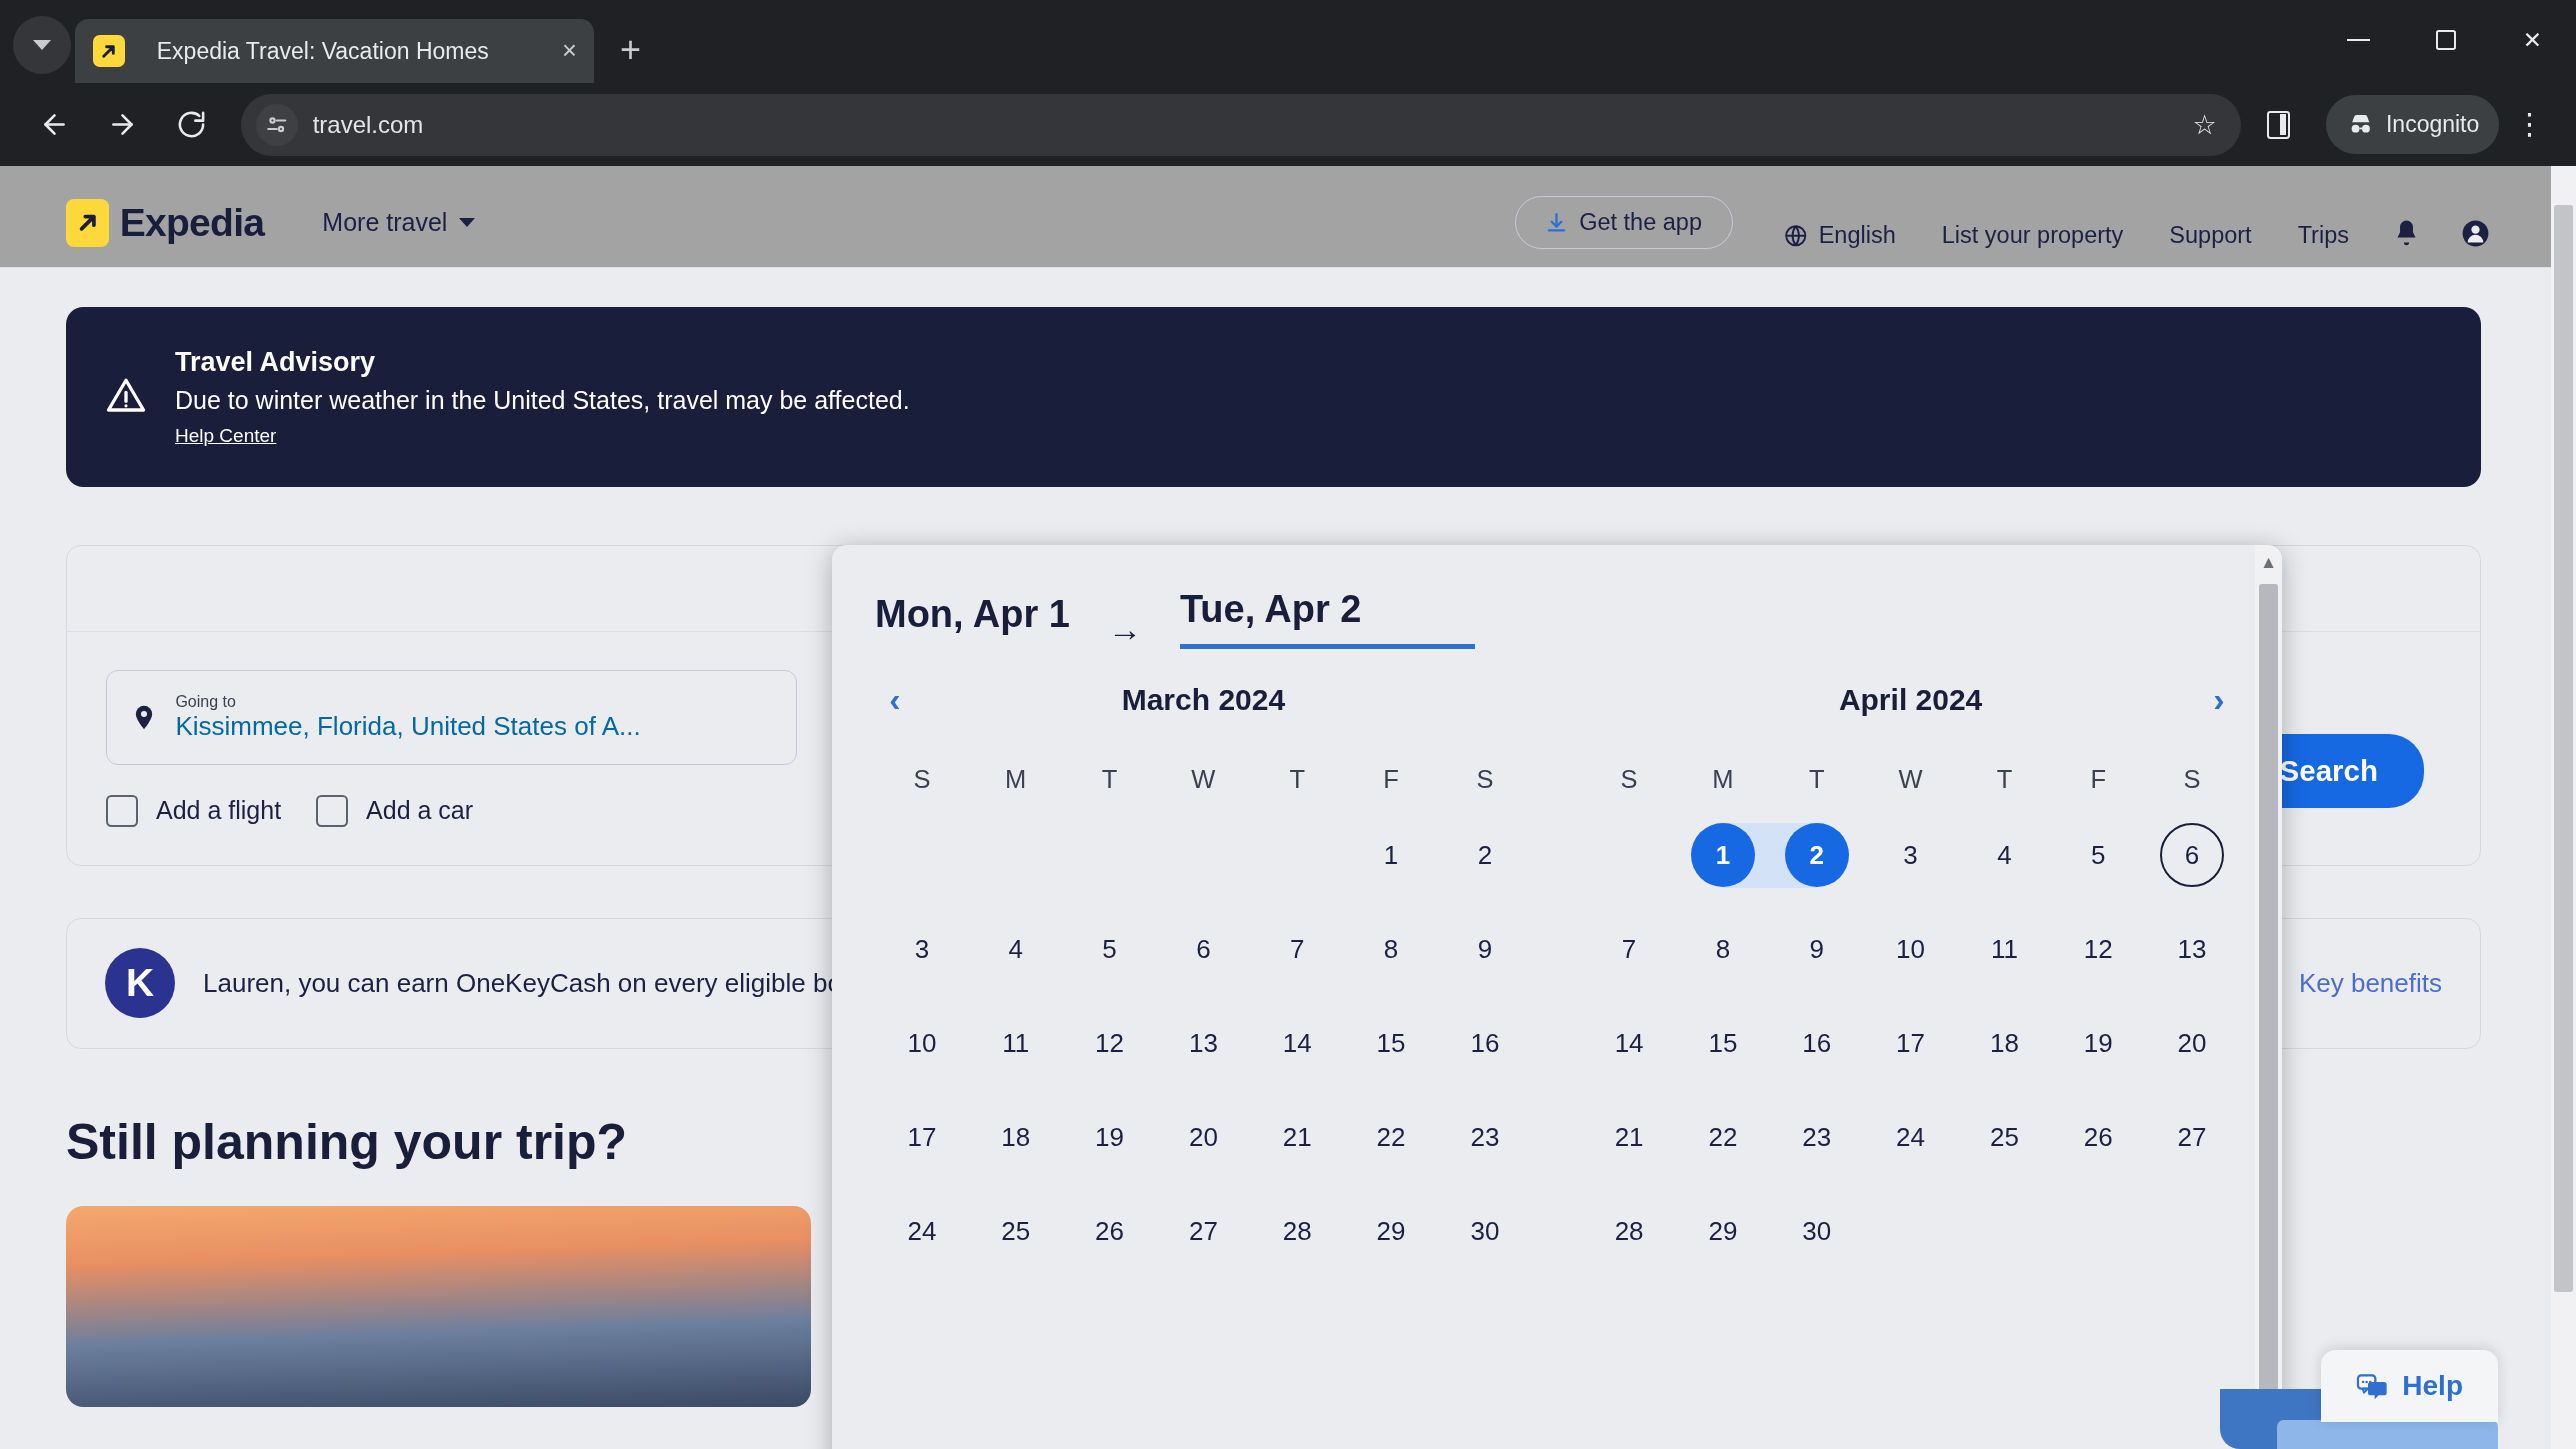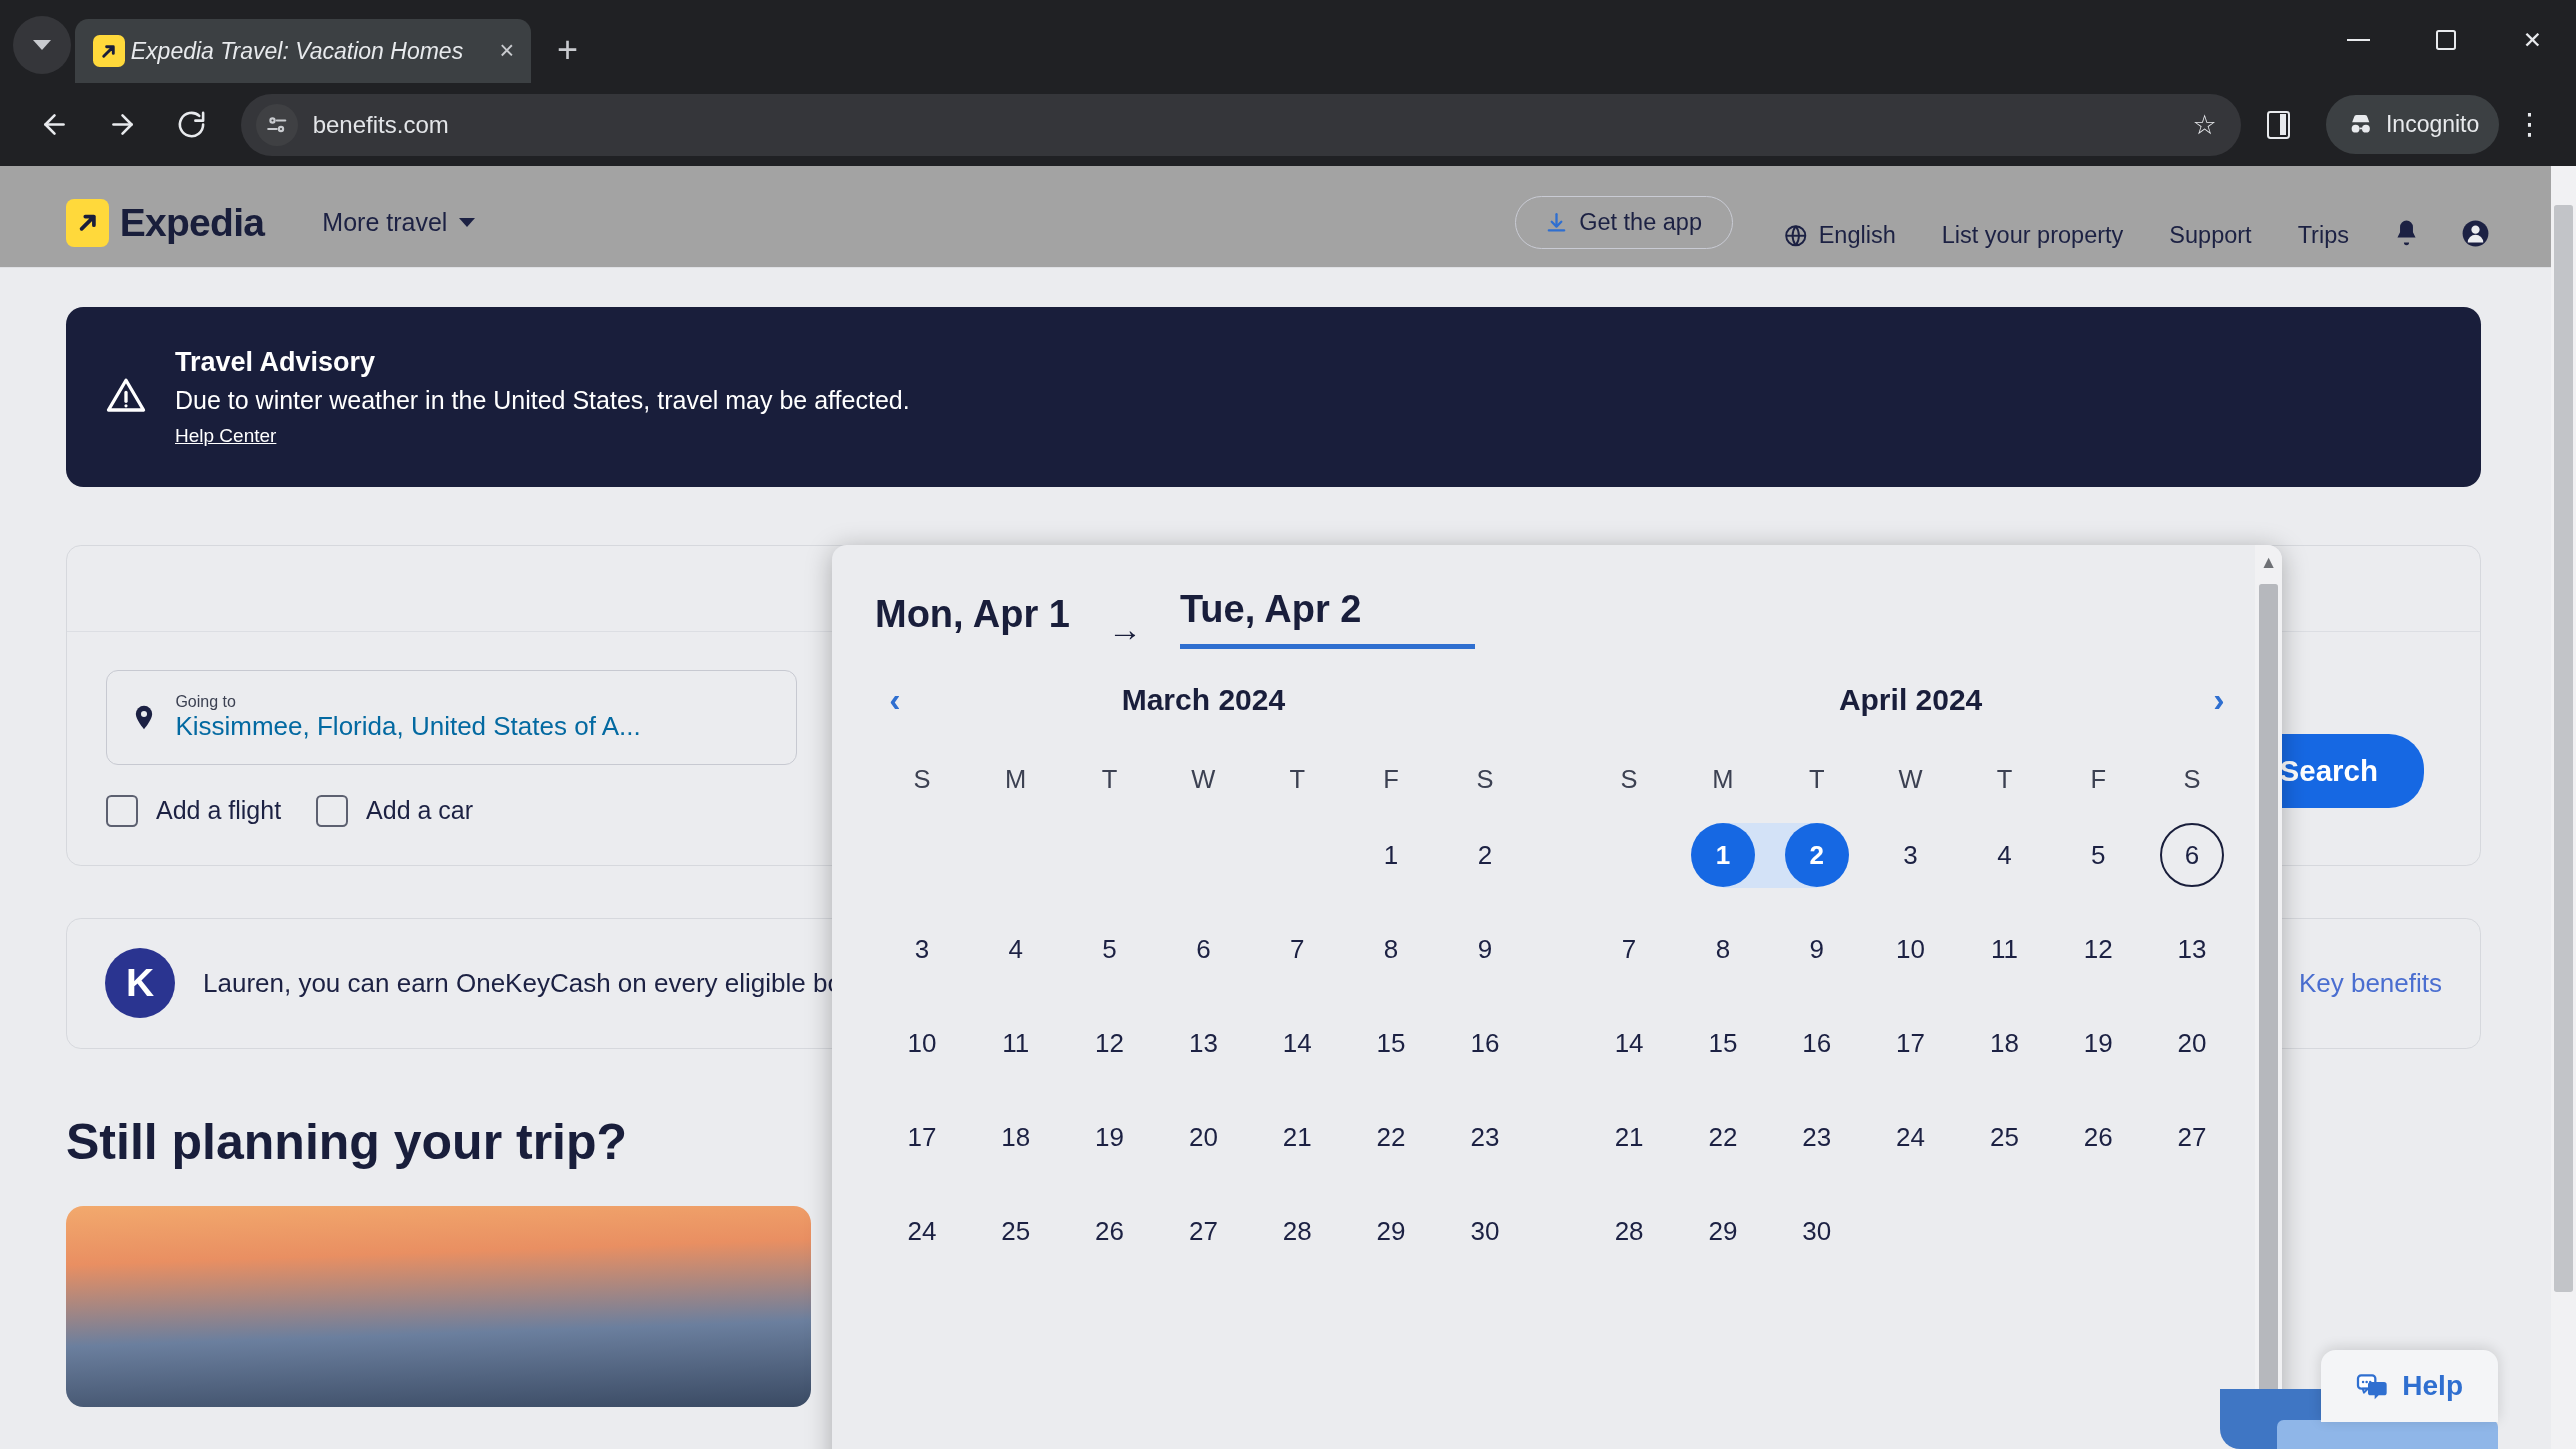--- a/index.html
+++ b/index.html
@@ -16,22 +16,22 @@
   .tabstrip { height: 83px; background: #202124; display: flex; align-items: flex-end; padding-left: 6.7px; position: relative; }
   .tab-list-btn {
     width: 58px; height: 58px; margin: 0 4px 9.4px 6.7px;
     background: #35363a; border-radius: 29px;
     display: flex; align-items: center; justify-content: center;
     color: #c9cbcf;
   }
   .chev-d { width: 0; height: 0; border-left: 9.4px solid transparent; border-right: 9.4px solid transparent; border-top: 10.7px solid #c9cbcf; }
 
   .tab {
-    height: 64px; width: 456px; background: #3c4043; border-radius: 13.4px 13.4px 0 0;
-    display: flex; align-items: center; padding: 0 17.4px; gap: 6px; position: relative; font-style: italic;
+    height: 64px; width: 519px; background: #3c4043; border-radius: 13.4px 13.4px 0 0;
+    display: flex; align-items: center; padding: 0 17.4px; gap: 32px; position: relative;
   }
   .tab-favicon {
     width: 32px; height: 32px; background: #FFD93B; border-radius: 6.7px;
     display: flex; align-items: center; justify-content: center; flex: none;
   }
   .tab-favicon svg { width: 23px; height: 23px; }
   .tab-title { color: #e8eaed; font-size: 23px; white-space: nowrap; overflow: hidden; flex: 1; }
   .tab-close { color: #c9cbcf; font-size: 25.5px; line-height: 1; flex: none; }
   .newtab { color: #c9cbcf; font-size: 36px; margin-left: 25.5px; margin-bottom: 14.8px; line-height: 1; font-weight: 300; }
 
@@ -240,21 +240,21 @@
 
     <div class="omnibox">
       <span class="omni-lead">
         <svg viewBox="0 0 24 24" fill="none" stroke="#c9cbcf" stroke-width="2" stroke-linecap="round">
           <circle cx="8" cy="8" r="2"></circle>
             <path d="M12 8h8"></path>
             <path d="M4 16h8"></path>
             <circle cx="16" cy="16" r="2"></circle>
         </svg>
       </span>
-      <span class="omni-url" title="expedia.com">benefits.com</span>
+      <span class="omni-url" title="expedia.com">travel.com</span>
       <span class="omni-star">☆</span>
     </div>
 
     <div class="tb-icon">
       <span class="sidepanel-icon"></span>
     </div>
 
     <div class="incognito-pill">
       <svg viewBox="0 0 24 24" fill="#e8eaed">
         <path d="M5 10h14l-1.6-4.4A2 2 0 0 0 15.5 4h-7a2 2 0 0 0-1.9 1.6L5 10z"></path>

